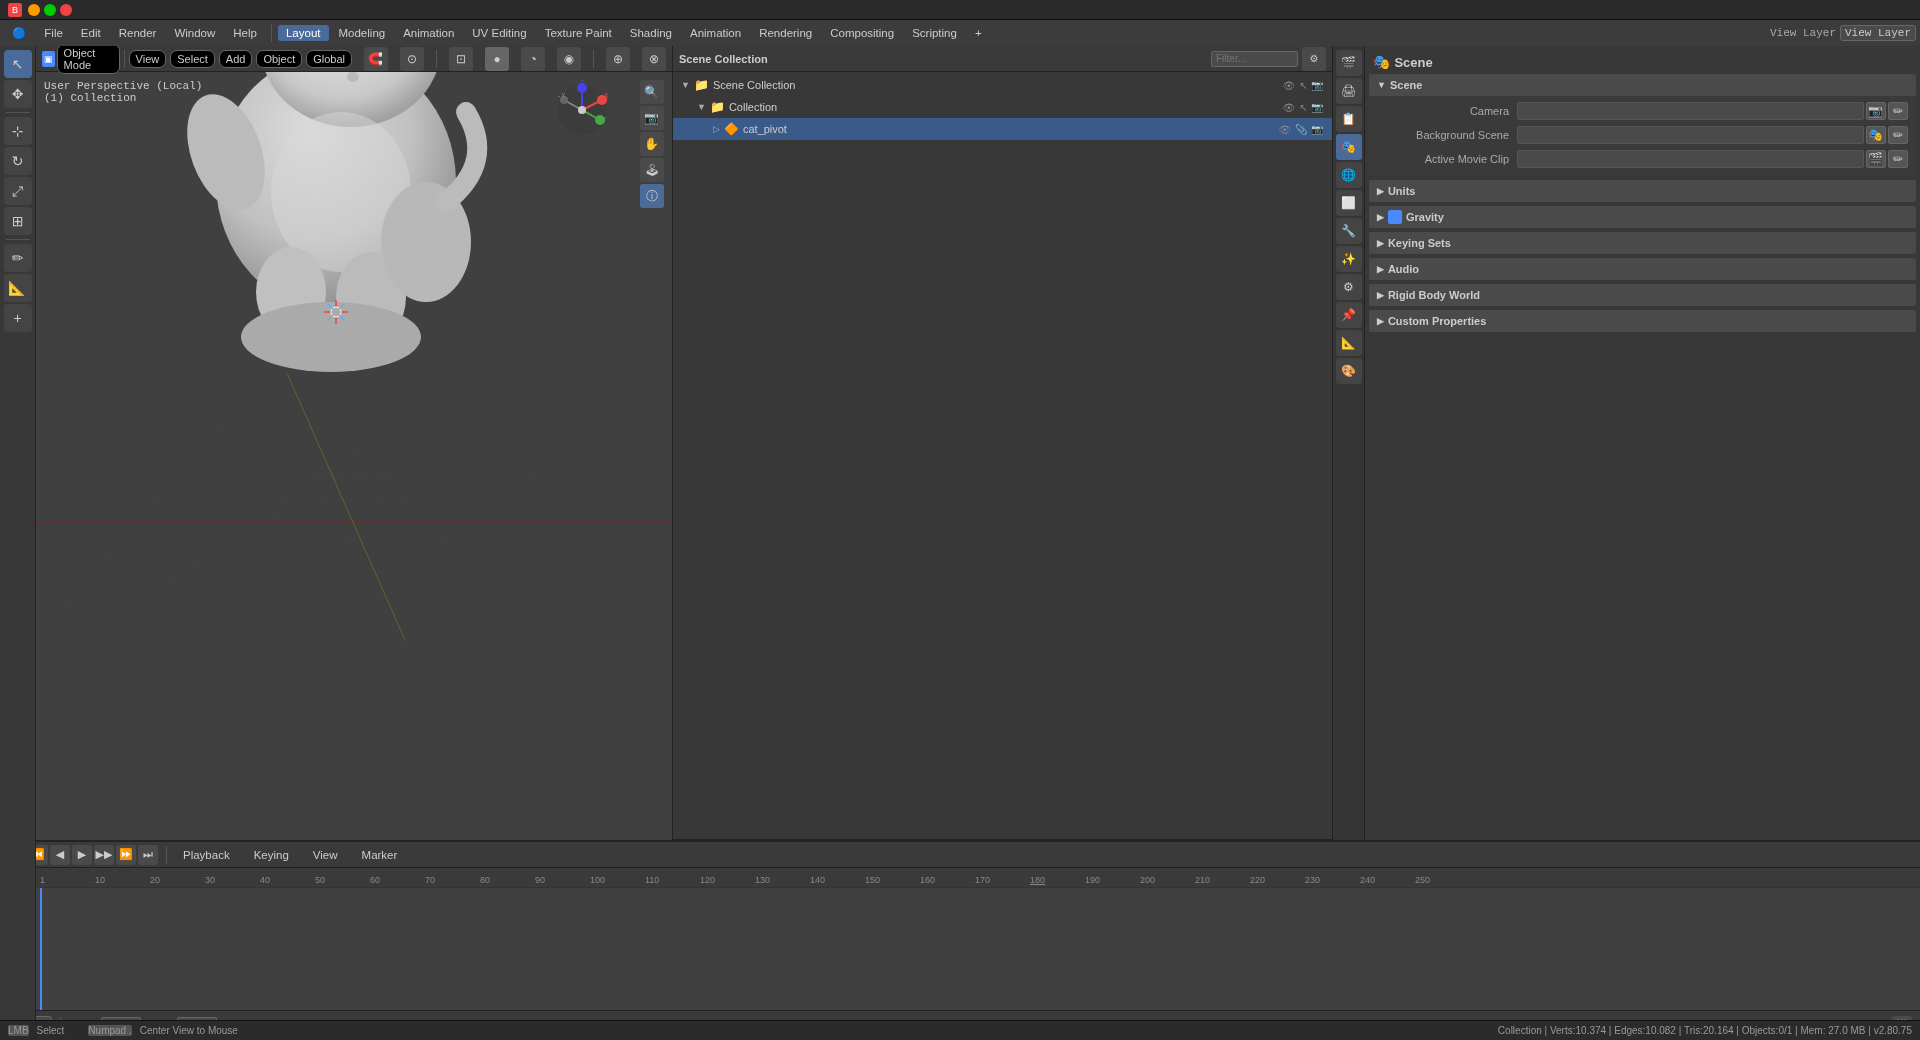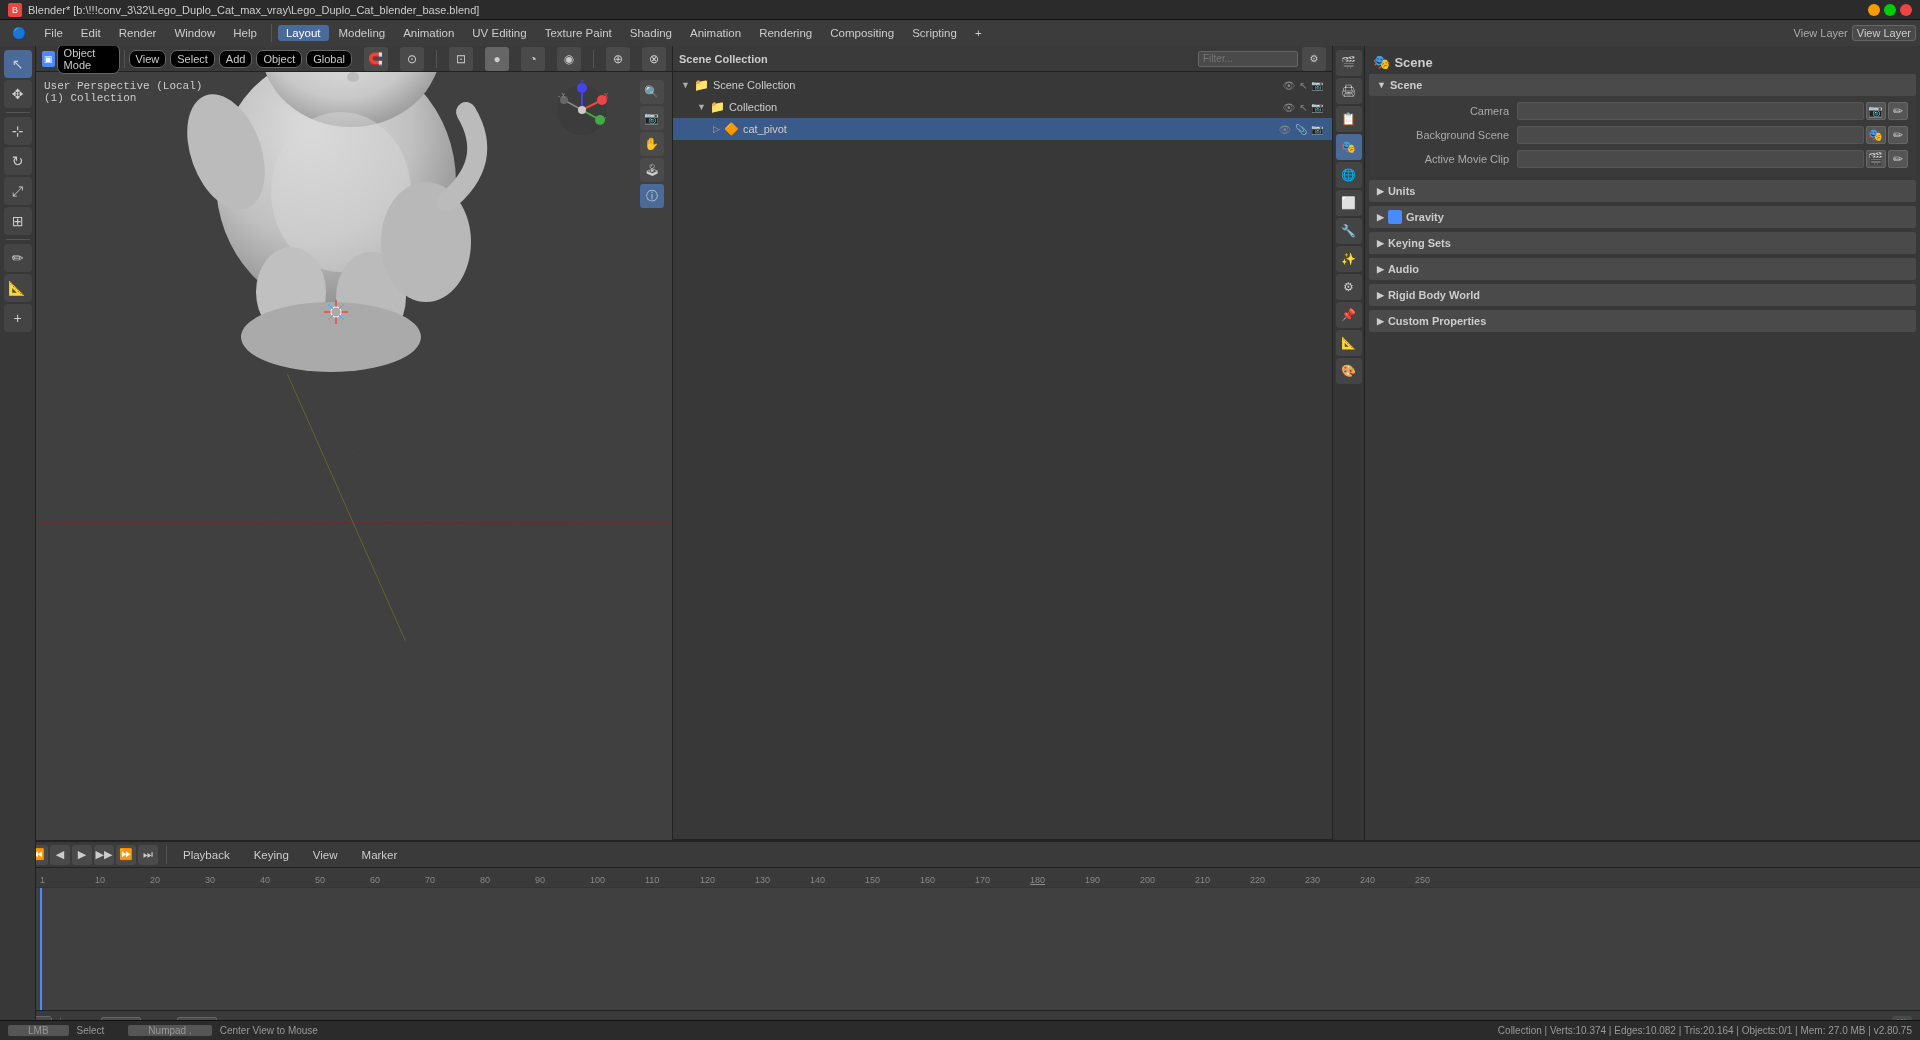--- a/index.html
+++ b/index.html
@@ -73,20 +73,21 @@
     }
     .menu-item.active {
       background: #4a6b9a;
       color: white;
     }
     #menu-right {
       margin-left: auto;
       display: flex;
       align-items: center;
       gap: 4px;
+      font-family: Liberation Mono, monospace;
     }
     #view-layer-label {
       font-size: 11px;
       color: #aaa;
     }
     #view-layer-dropdown {
       background: #4a4a4a;
       border: 1px solid #666;
       color: #ccc;
       font-size: 11px;
@@ -465,21 +466,21 @@
       align-items: center;
       gap: 8px;
     }
     #status-right {
       margin-left: auto;
       display: flex;
       gap: 8px;
     }
     .status-key {
       background: #555;
-      padding: 0 20px;
+      padding: 0 0;
       border-radius: 2px;
       font-size: 10px;
     }
 
     
     #outliner-search {
       width: 120px;
       height: 18px;
       background: #4a4a4a;
       border: 1px solid #666;
@@ -487,21 +488,20 @@
       color: #ccc;
       font-size: 11px;
       padding: 0 4px;
     }
   </style>
 </head>
 <body>
 
 <div id="title-bar">
   <div id="title-bar-icon">B</div>
-  <span id="title-bar-text">Blender* [b:\!!!conv_3\32\Lego_Duplo_Cat_max_vray\Lego_Duplo_Cat_blender_base.blend]</span>
   <div id="window-controls">
     <div class="win-btn minimize"></div>
     <div class="win-btn maximize"></div>
     <div class="win-btn close"></div>
   </div>
 </div>
 
 <div id="menu-bar">
   <div class="menu-item">🔵</div>
   <div class="menu-item">File</div>
@@ -691,21 +691,21 @@
     <div class="view-ctrl-btn" style="background:#4a6b9a;">ⓘ</div>
   </div>
 </div>
 
 <div style="position:absolute;top:46px;right:0;width:1248px;bottom:200px;display:flex;">
 
   <div id="outliner" style="width:660px;height:100%;flex-shrink:0;">
     <div id="outliner-header">
       <span style="font-size:11px;color:#ccc;font-weight:bold;">Scene Collection</span>
       <div style="margin-left:auto;display:flex;gap:4px;align-items:center;">
-        <input id="outliner-search" type="text" placeholder="Filter..." style="width: 100px; height: 16px; background: rgb(74, 74, 74); border: 1px solid rgb(102, 102, 102); border-radius: 2px; color: rgb(204, 204, 204); font-size: 10px; padding: 0px 4px; margin-left: 36px;">
+        <input id="outliner-search" type="text" placeholder="Filter..." style="width: 87px; height: 16px; background: rgb(74, 74, 74); border: 1px solid rgb(102, 102, 102); border-radius: 2px; color: rgb(204, 204, 204); font-size: 10px; padding: 0px 4px; margin-left: 36px;">
         <div class="view-ctrl-btn" style="font-size:10px;">⚙</div>
       </div>
     </div>
     <div id="outliner-body">
 
       <div class="outliner-item">
         <span class="outliner-expand">▼</span>
         <span class="outliner-icon">📁</span>
         <span>Scene Collection</span>
         <div class="outliner-visibility">

